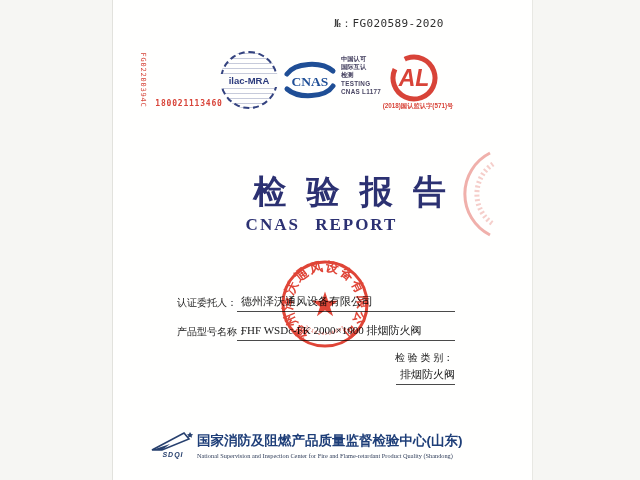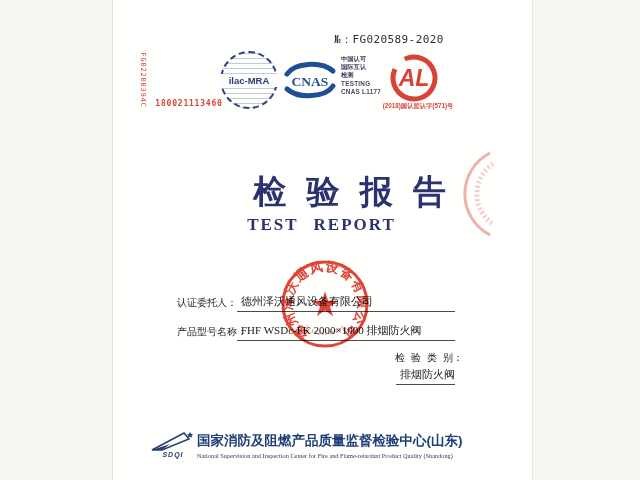--- a/index.html
+++ b/index.html
@@ -1,21 +1,21 @@
 <!DOCTYPE html>
 <html><head>
 <meta charset="utf-8">
 <style>
   html,body{margin:0;padding:0;}
   body{font-family:"Liberation Sans",sans-serif;background:#e9e9e6;}
   #screen{position:relative;width:640px;height:480px;background:#f6f6f3;overflow:hidden;}
   .page{position:absolute;left:112px;top:0;width:419px;height:480px;background:#fffffe;
         border-left:1px solid #e2e2dd;border-right:1px solid #e8e8e3;}
   
-  .report-no{position:absolute;left:334px;top:32px;font-family:"DejaVu Sans Mono",monospace;
+  .report-no{position:absolute;left:334px;top:16px;font-family:"DejaVu Sans Mono",monospace;
              font-size:11px;color:#2f2f2f;letter-spacing:.4px;white-space:nowrap;}
   
   .side-code{position:absolute;left:143px;top:80px;transform:translate(-50%,-50%) rotate(90deg);
              font-family:"DejaVu Sans Mono",monospace;font-size:7px;color:#d6453a;
              letter-spacing:.8px;white-space:nowrap;}
   
   .cma{position:absolute;left:150px;top:55px;width:66px;height:44px;}
   .cma-number{position:absolute;left:146px;top:99px;width:86px;text-align:center;
               font-family:"DejaVu Sans Mono",monospace;font-weight:bold;font-size:8px;
               color:#d84338;letter-spacing:.8px;}
@@ -37,21 +37,21 @@
                font-size:6.3px;color:#d84338;font-weight:bold;}
   
   .title-zh{position:absolute;left:112px;top:170px;width:481px;text-align:center;
             font-family:"Liberation Serif",serif;font-size:33px;font-weight:bold;
             color:#2c3172;letter-spacing:6px;}
   .title-en{position:absolute;left:112px;top:215px;width:419px;text-align:center;
             font-family:"Liberation Serif",serif;font-size:17px;font-weight:bold;
             color:#2c3172;letter-spacing:2px;word-spacing:9px;}
   
   .field-row{position:absolute;left:177px;width:278px;display:flex;align-items:flex-end;}
-  .field-label{flex:none;width:60px;font-family:Liberation Mono, monospace;font-size:10px;
+  .field-label{flex:none;width:60px;font-family:Liberation Sans, sans-serif;font-size:10px;
                color:#1d1d1d;padding-bottom:2px;white-space:nowrap;}
   .field-value{flex:1;font-family:"Liberation Serif",serif;font-size:11px;color:#171717;
                border-bottom:1px solid #4a4a4a;padding:0 0 2px 4px;white-space:nowrap;overflow:visible;}
   .row1{top:294px;}  .row2{top:323px;}  .row3{top:351px;flex-direction:column;}
   
   .seal-big{position:absolute;left:280px;top:259px;width:90px;height:90px;
             mix-blend-mode:multiply;opacity:.92;}
   .seal-partial{position:absolute;left:458px;top:150px;width:42px;height:88px;opacity:.55;}
   
   .sdqi{position:absolute;left:150px;top:430px;width:46px;height:22px;}
@@ -99,21 +99,21 @@
 
   <div class="cal">
     <svg width="50" height="50" viewBox="0 0 50 50">
       <circle cx="25" cy="25" r="21" fill="none" stroke="#d84338" stroke-width="5" stroke-dasharray="118 14" stroke-dashoffset="-96" transform="rotate(-20 25 25)"></circle>
       <text x="25" y="33" text-anchor="middle" font-size="23" font-weight="bold" font-style="italic" fill="#d84338" font-family="Liberation Sans, sans-serif">AL</text>
     </svg>
   </div>
   <div class="cal-caption">(2018)国认监认字(571)号</div>
 
   <div class="title-zh">检 验 报 告</div>
-  <div class="title-en">TEST REPORT</div>
+  <div class="title-en">CNAS REPORT</div>
 
   <div class="field-row row1">
     <span class="field-label">认证委托人：</span>
     <span class="field-value">德州泽沃通风设备有限公司</span>
   </div>
   <div class="field-row row2">
     <span class="field-label">产品型号名称：</span>
     <span class="field-value">FHF WSDc-FK 2000×1000 排烟防火阀</span>
   </div>
   <div class="field-row row3">

